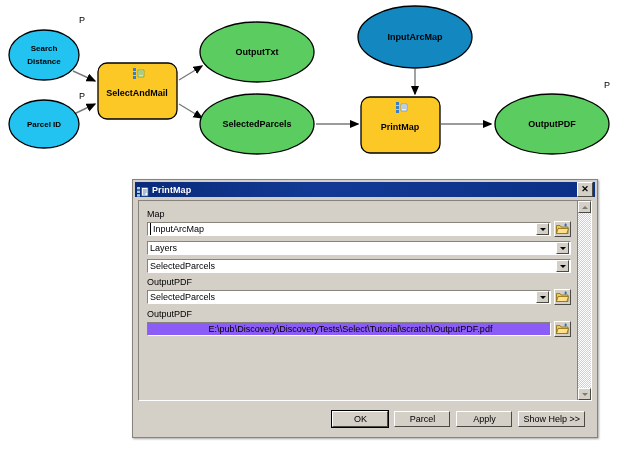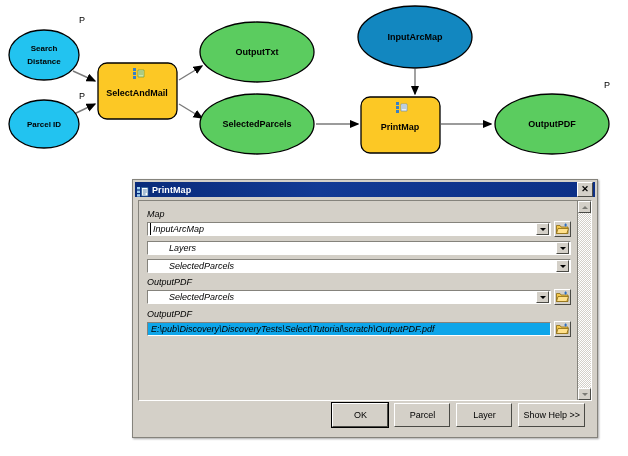--- a/index.html
+++ b/index.html
@@ -31,46 +31,46 @@
             border-top:1px solid #ffffff;border-left:1px solid #ffffff;
             border-right:1px solid #4a4a45;border-bottom:1px solid #4a4a45;
             display:flex;align-items:center;justify-content:center;
             font-size:9px;font-weight:bold;color:#000;line-height:1;
             cursor:pointer;flex:0 0 auto;}
 
   .dlg-body{position:absolute;left:5px;top:20px;right:5px;bottom:36px;
      background:#d4d0c8;border-top:1px solid #85837c;border-left:1px solid #85837c;
      border-right:1px solid #ffffff;border-bottom:1px solid #ffffff;
      box-sizing:border-box;display:flex;}
-  .fields-area{flex:1 1 auto;padding:8px 6px 4px 8px;overflow:hidden;font-style:italic;}
+  .fields-area{flex:1 1 auto;padding:8px 6px 4px 8px;overflow:hidden;}
 
   .field-row{margin-bottom:4px;}
   .field-label{font-size:9px;color:#000;line-height:11px;margin-bottom:1px;}
   .field-ctl{display:flex;align-items:center;gap:3px;}
 
   .combo{flex:1 1 auto;height:14px;background:#ffffff;display:flex;
      align-items:center;border-top:1px solid #85837c;border-left:1px solid #85837c;
      border-right:1px solid #ffffff;border-bottom:1px solid #ffffff;
      box-sizing:border-box;}
-  .combo .val{flex:1 1 auto;font-size:9px;color:#000;padding-left:21px;
+  .combo .val{flex:1 1 auto;font-size:9px;color:#000;padding-left:2px;
      white-space:nowrap;overflow:hidden;line-height:12px;}
   .combo .val.caret{padding-left:2px;border-left:1px solid #000;margin-left:2px;}
   .arrow-btn{width:13px;height:12px;margin-right:1px;background:#d4d0c8;
      border-top:1px solid #ffffff;border-left:1px solid #ffffff;
      border-right:1px solid #4a4a45;border-bottom:1px solid #4a4a45;
      display:flex;align-items:center;justify-content:center;flex:0 0 auto;
      cursor:pointer;box-sizing:border-box;}
   .arrow-btn i{display:block;width:0;height:0;border-left:3px solid transparent;
      border-right:3px solid transparent;border-top:3px solid #000;}
 
-  .textbox{flex:1 1 auto;height:14px;background:#0ea5e9;
+  .textbox{flex:1 1 auto;height:14px;background:#8b5cf6;
      border-top:1px solid #85837c;border-left:1px solid #85837c;
      border-right:1px solid #ffffff;border-bottom:1px solid #ffffff;
      box-sizing:border-box;font-size:9px;color:#000;padding-left:3px;
-     line-height:12px;white-space:nowrap;overflow:hidden;}
+     line-height:12px;white-space:nowrap;overflow:hidden;text-align:center;}
 
   .browse-btn{width:17px;height:16px;background:#d4d0c8;flex:0 0 auto;
      border-top:1px solid #ffffff;border-left:1px solid #ffffff;
      border-right:1px solid #4a4a45;border-bottom:1px solid #4a4a45;
      display:flex;align-items:center;justify-content:center;cursor:pointer;
      box-sizing:border-box;}
 
   .vscroll{width:13px;flex:0 0 auto;background:#d9d5ce;
      border-left:1px solid #85837c;display:flex;flex-direction:column;
      justify-content:space-between;}
@@ -80,21 +80,21 @@
      justify-content:center;cursor:pointer;box-sizing:border-box;}
   .vs-btn i{display:block;width:0;height:0;border-left:3px solid transparent;
      border-right:3px solid transparent;}
   .vs-btn.up i{border-bottom:3px solid #7b7a74;}
   .vs-btn.down i{border-top:3px solid #7b7a74;}
   .vs-track{flex:1 1 auto;background:
      repeating-conic-gradient(#ffffff 0% 25%, #d4d0c8 0% 50%) 0 0/2px 2px;}
 
   .btn-row{position:absolute;left:0;right:6px;bottom:10px;display:flex;
      justify-content:flex-end;gap:6px;padding-right:6px;}
-  .dlg-btn{height:24px;min-width:56px;background:#d4d0c8;font-size:9px;
+  .dlg-btn{height:16px;min-width:56px;background:#d4d0c8;font-size:9px;
      color:#000;display:flex;align-items:center;justify-content:center;
      border-top:1px solid #ffffff;border-left:1px solid #ffffff;
      border-right:1px solid #4a4a45;border-bottom:1px solid #4a4a45;
      cursor:pointer;box-sizing:border-box;padding:0 4px;}
   .dlg-btn.default{outline:1px solid #000;outline-offset:0px;}
   .dlg-btn.wide{min-width:66px;text-align:center;}
 </style>
 </head>
 <body>
 
@@ -282,17 +282,17 @@
       <div class="vs-track"></div>
       <div class="vs-btn down">
           <i></i>
         </div>
     </div>
   </div>
 
   <div class="btn-row">
     <div class="dlg-btn default">OK</div>
     <div class="dlg-btn">Parcel</div>
-    <div class="dlg-btn">Layer</div>
+    <div class="dlg-btn">Apply</div>
     <div class="dlg-btn wide">Show Help &gt;&gt;</div>
   </div>
 
 </div>
 
 </body></html>

